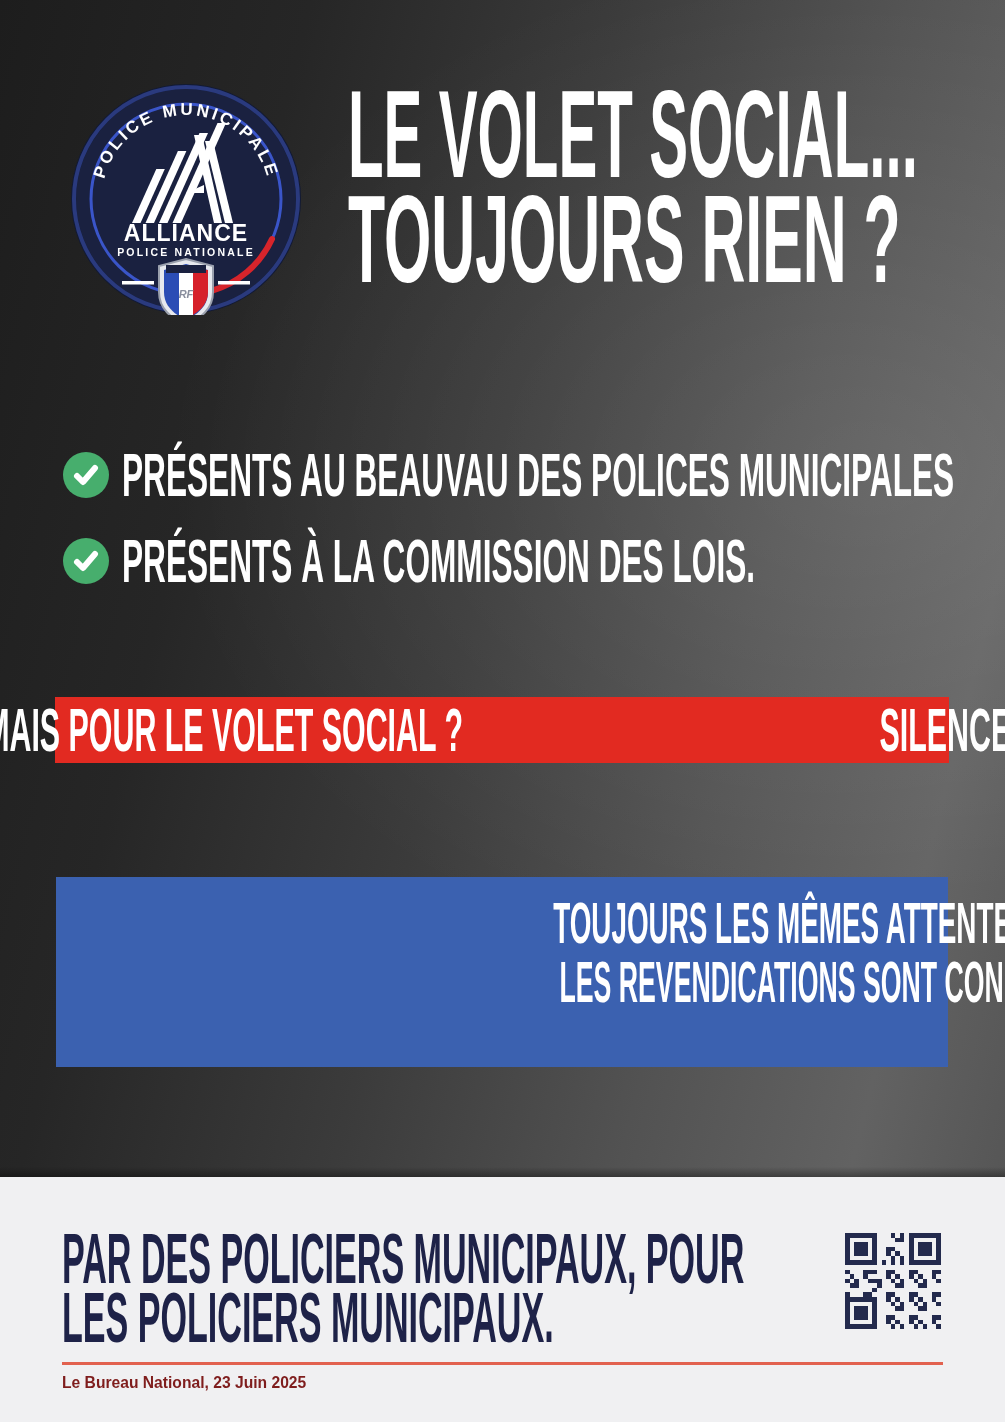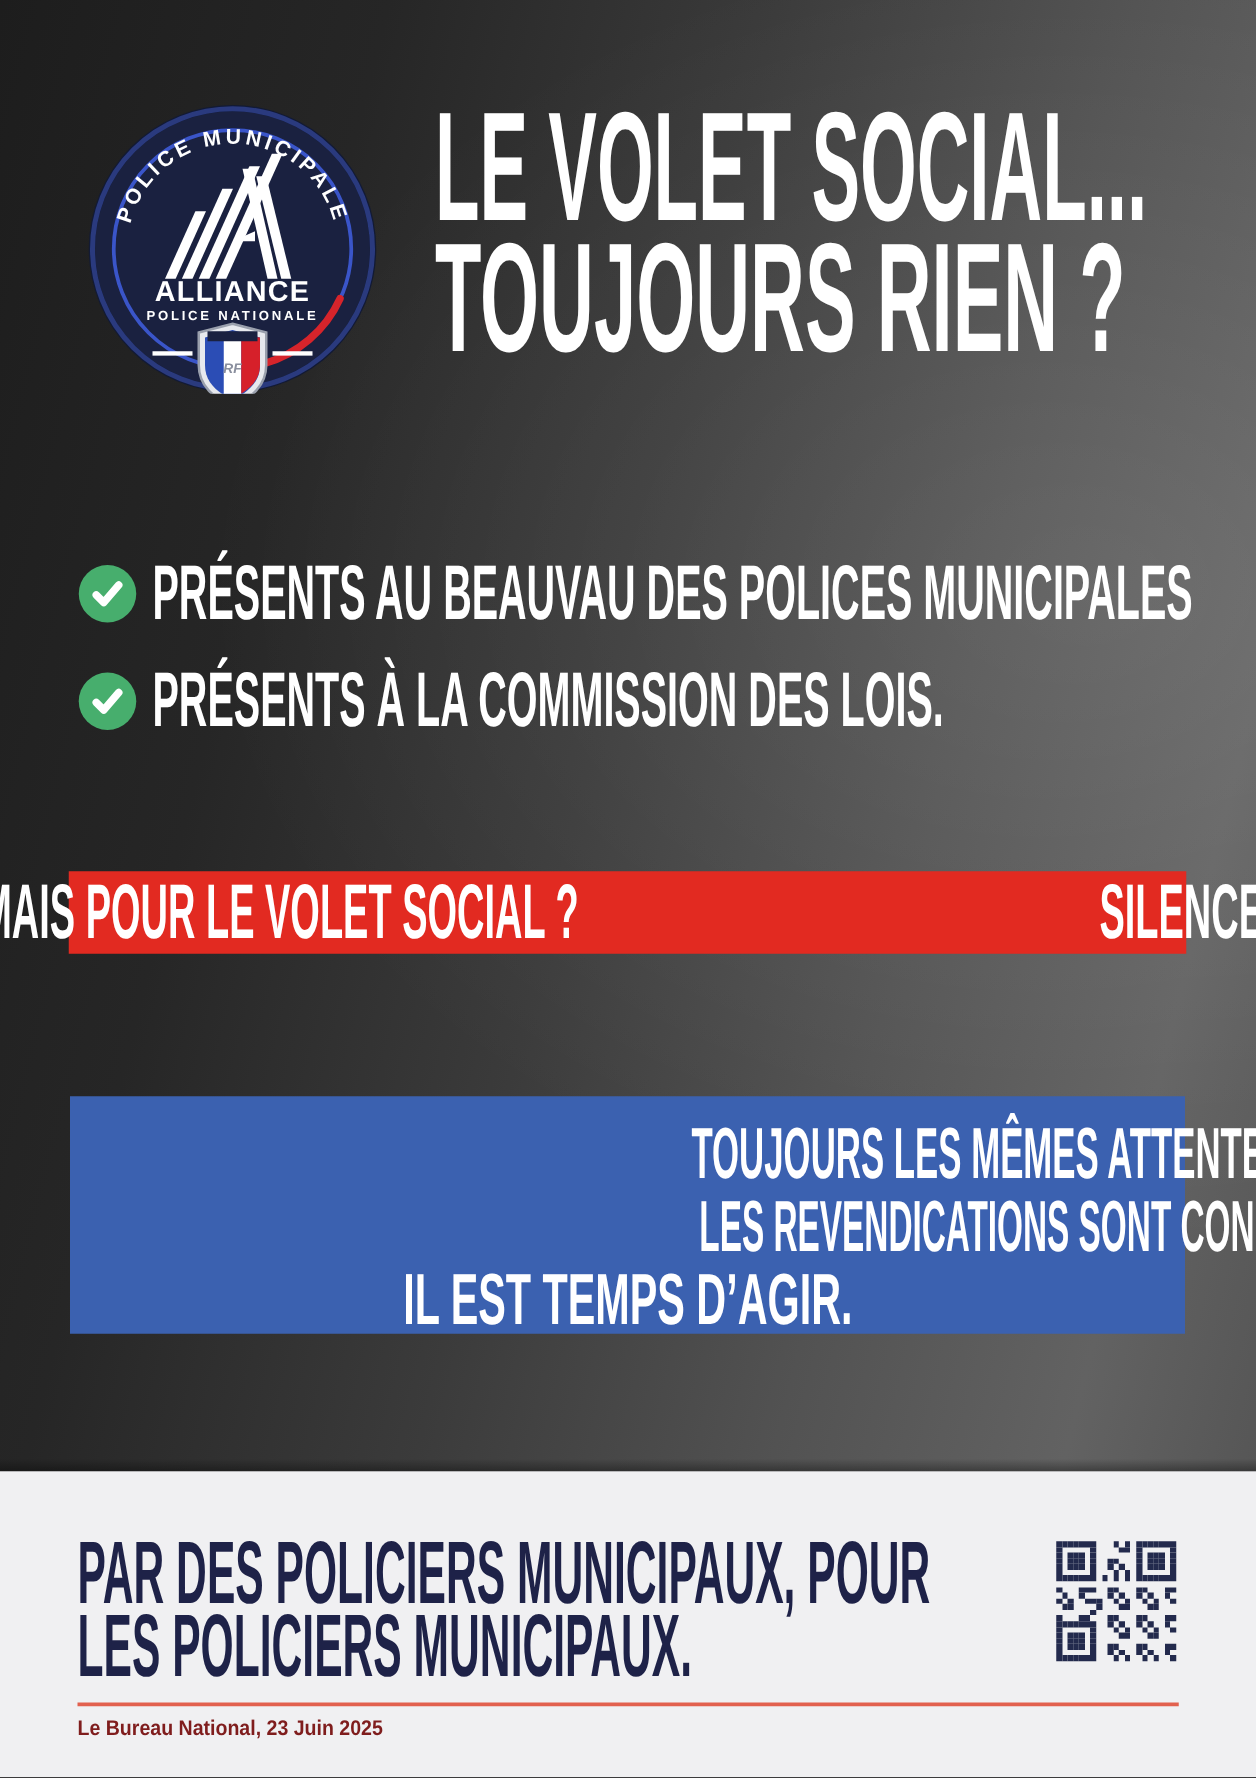--- a/index.html
+++ b/index.html
@@ -181,23 +181,20 @@
       <span class="part">SILENCE TOTAL !</span>
     </div>
 
     <div class="blue-banner">
       <div class="blue-line blue-line1">
         <span>TOUJOURS LES MÊMES ATTENTES. TOUJOURS RIEN DE CONCRET.</span>
       </div>
       <div class="blue-line blue-line2">
         <span>LES REVENDICATIONS SONT CONNUES, LES BESOINS URGENTS.</span>
       </div>
-      <div class="blue-line blue-line3">
-        <span>IL EST TEMPS D’AGIR.</span>
-      </div>
     </div>
 
   </div>
 
   <div class="footer">
     <div class="footer-headline">
       <div class="footer-line">
         <span>PAR DES POLICIERS MUNICIPAUX, POUR</span>
       </div>
       <div class="footer-line">

